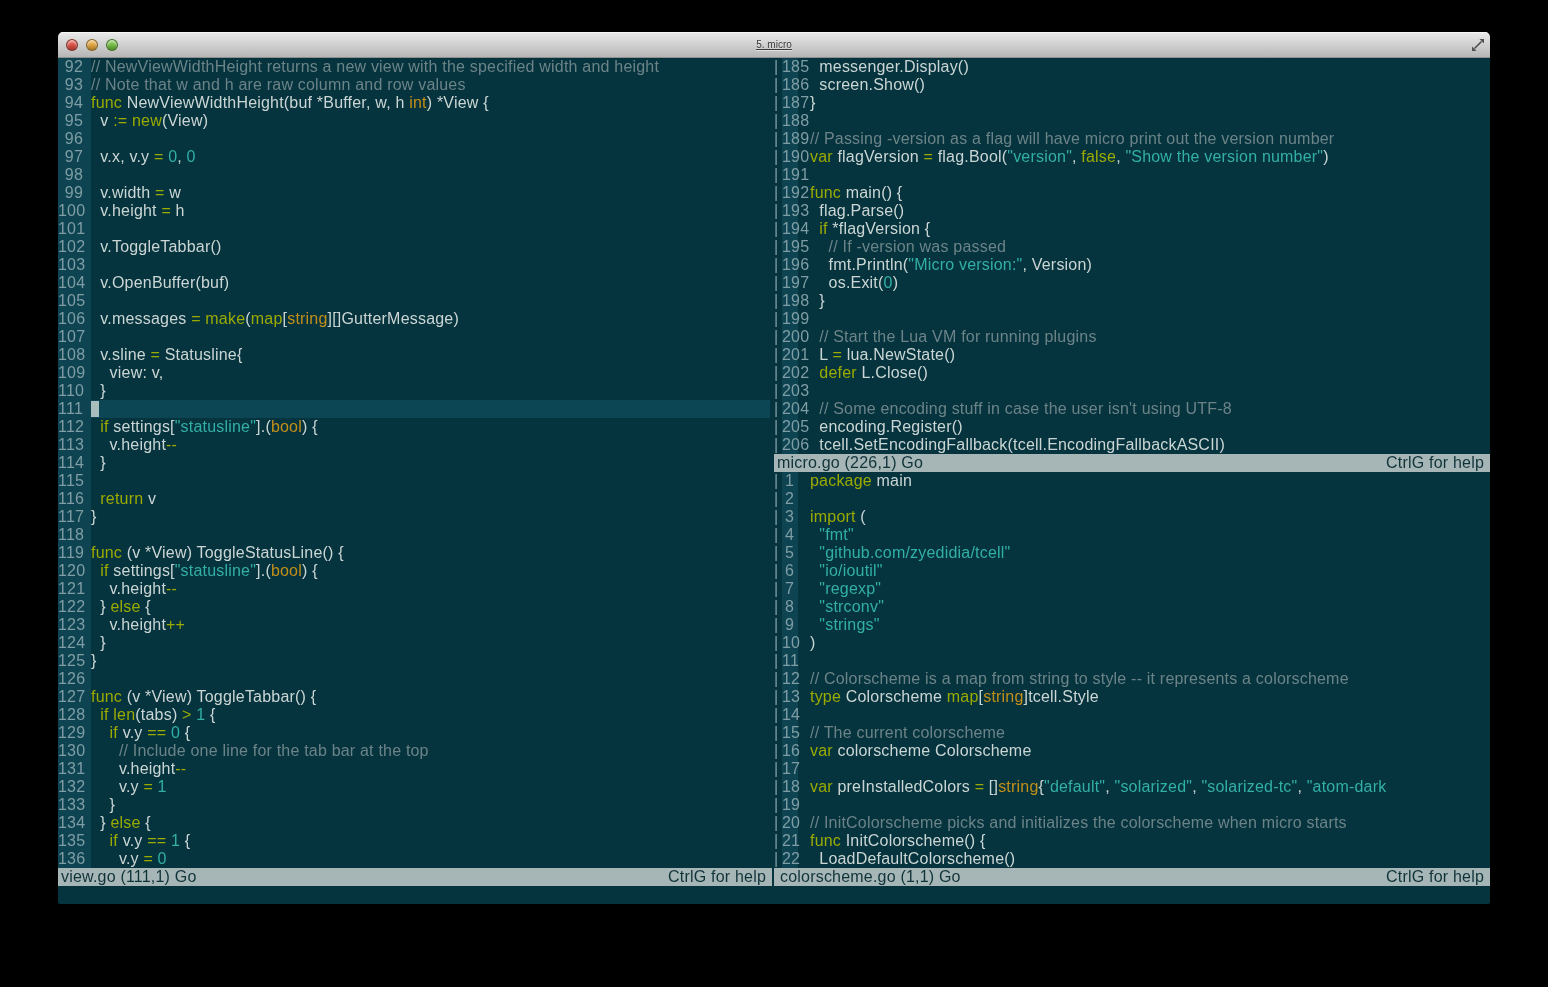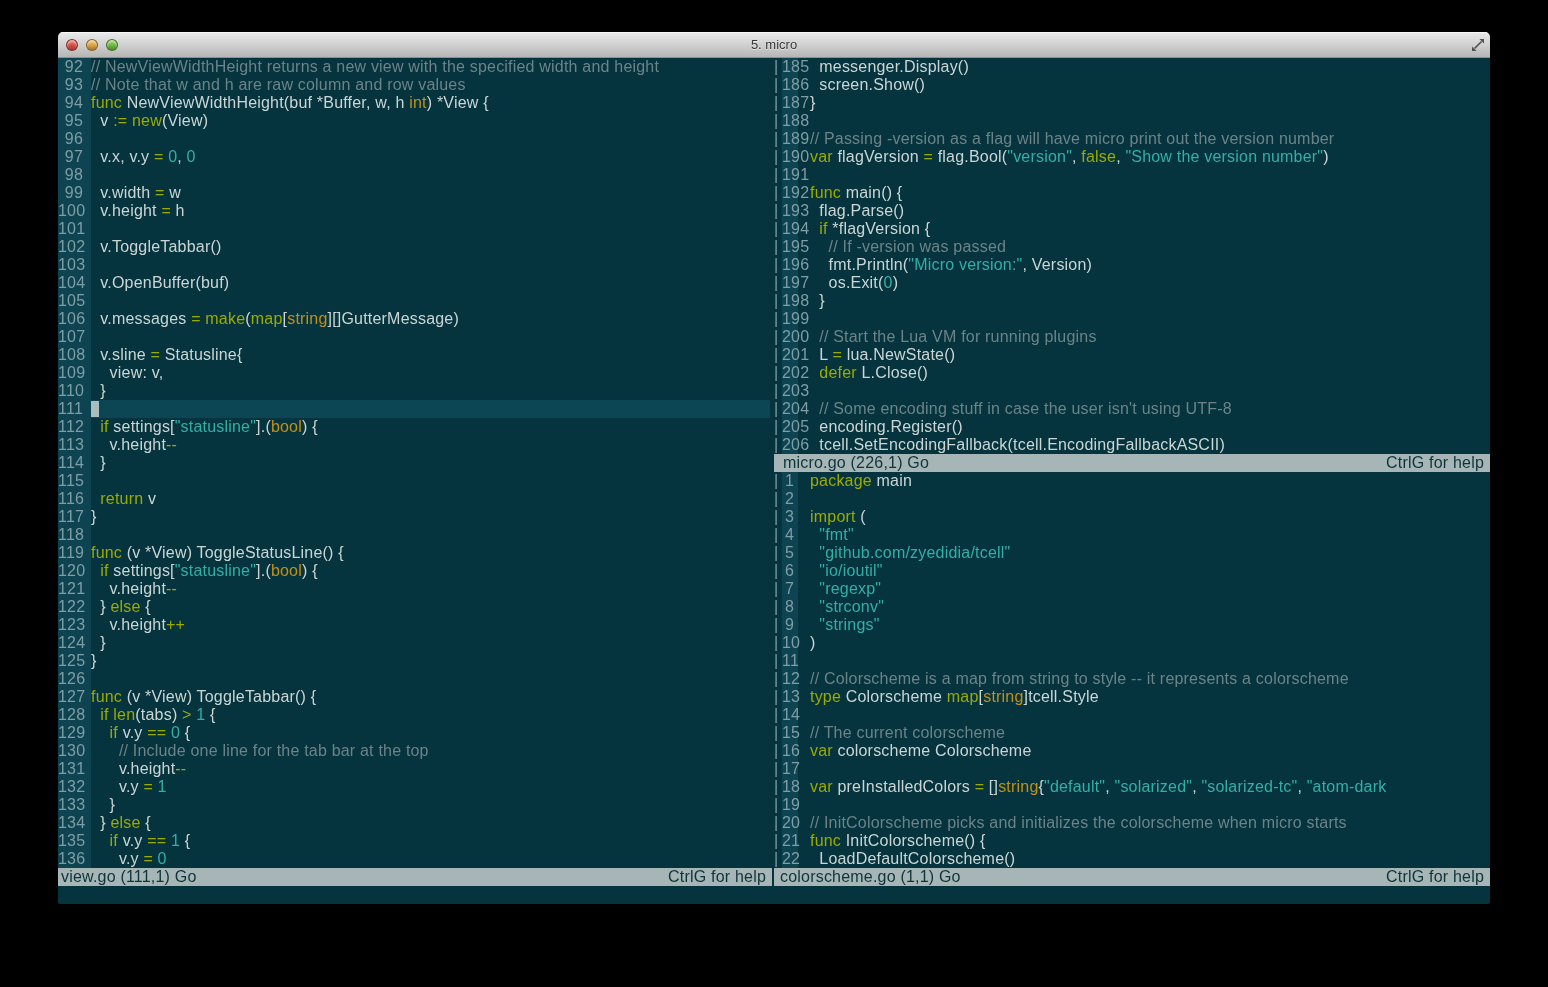--- a/index.html
+++ b/index.html
@@ -17,22 +17,23 @@
     border-radius:5px 5px 3px 3px;overflow:hidden;background:var(--bg);
   }
   .titlebar{
     position:relative;height:26px;
     background:linear-gradient(to bottom,var(--titlebar-top),var(--titlebar-bottom));
     box-shadow:inset 0 1px 0 rgba(255,255,255,.6), inset 0 -1px 0 #8f8f8f;
     font-family:"Liberation Sans",sans-serif;
   }
   .title{
     position:absolute;left:0;right:0;top:0;height:26px;line-height:26px;
-    text-align:center;font-size:13px;color:var(--title-fg);
+    text-align:center;font-size:10px;color:var(--title-fg);
     text-shadow:0 1px 0 rgba(255,255,255,.5);
+    text-decoration:underline;
   }
   .lights{position:absolute;left:8px;top:7px;display:flex;gap:8px;}
   .light{
     width:12px;height:12px;border-radius:50%;display:inline-block;cursor:default;
     border:1px solid rgba(0,0,0,.4);
     box-shadow:inset 0 2px 3px rgba(255,255,255,.65), inset 0 -2px 3px rgba(0,0,0,.3);
   }
   .light.red{background:var(--close-button);}
   .light.yellow{background:var(--minimize-button);}
   .light.green{background:var(--zoom-button);}
@@ -62,21 +63,21 @@
   .tok-c{color:var(--comment);}
   .tok-k,.tok-o{color:var(--keyword);}
   .tok-t{color:var(--type);}
   .tok-s,.tok-n{color:var(--string);}
   .status{
     position:absolute;height:18px;line-height:18px;display:flex;
     justify-content:space-between;background:var(--statusbar-bg);color:var(--statusbar-fg);
     padding:0 6px 0 3px;white-space:pre;
   }
   #st-left{left:0;top:810px;width:714px;text-align:center;}
-  #st-mid{left:716px;top:396px;width:716px;padding-left:9px;}
+  #st-mid{left:716px;top:396px;width:716px;padding-left:3px;}
   #st-br{left:716px;top:810px;width:716px;padding-left:6px;}
   .cmdline{position:absolute;left:0;top:828px;width:1432px;height:18px;background:var(--bg);}
 </style>
 </head>
 <body>
 
 <div class="window">
   <div class="titlebar">
     <div class="lights">
       <span class="light red"></span>

